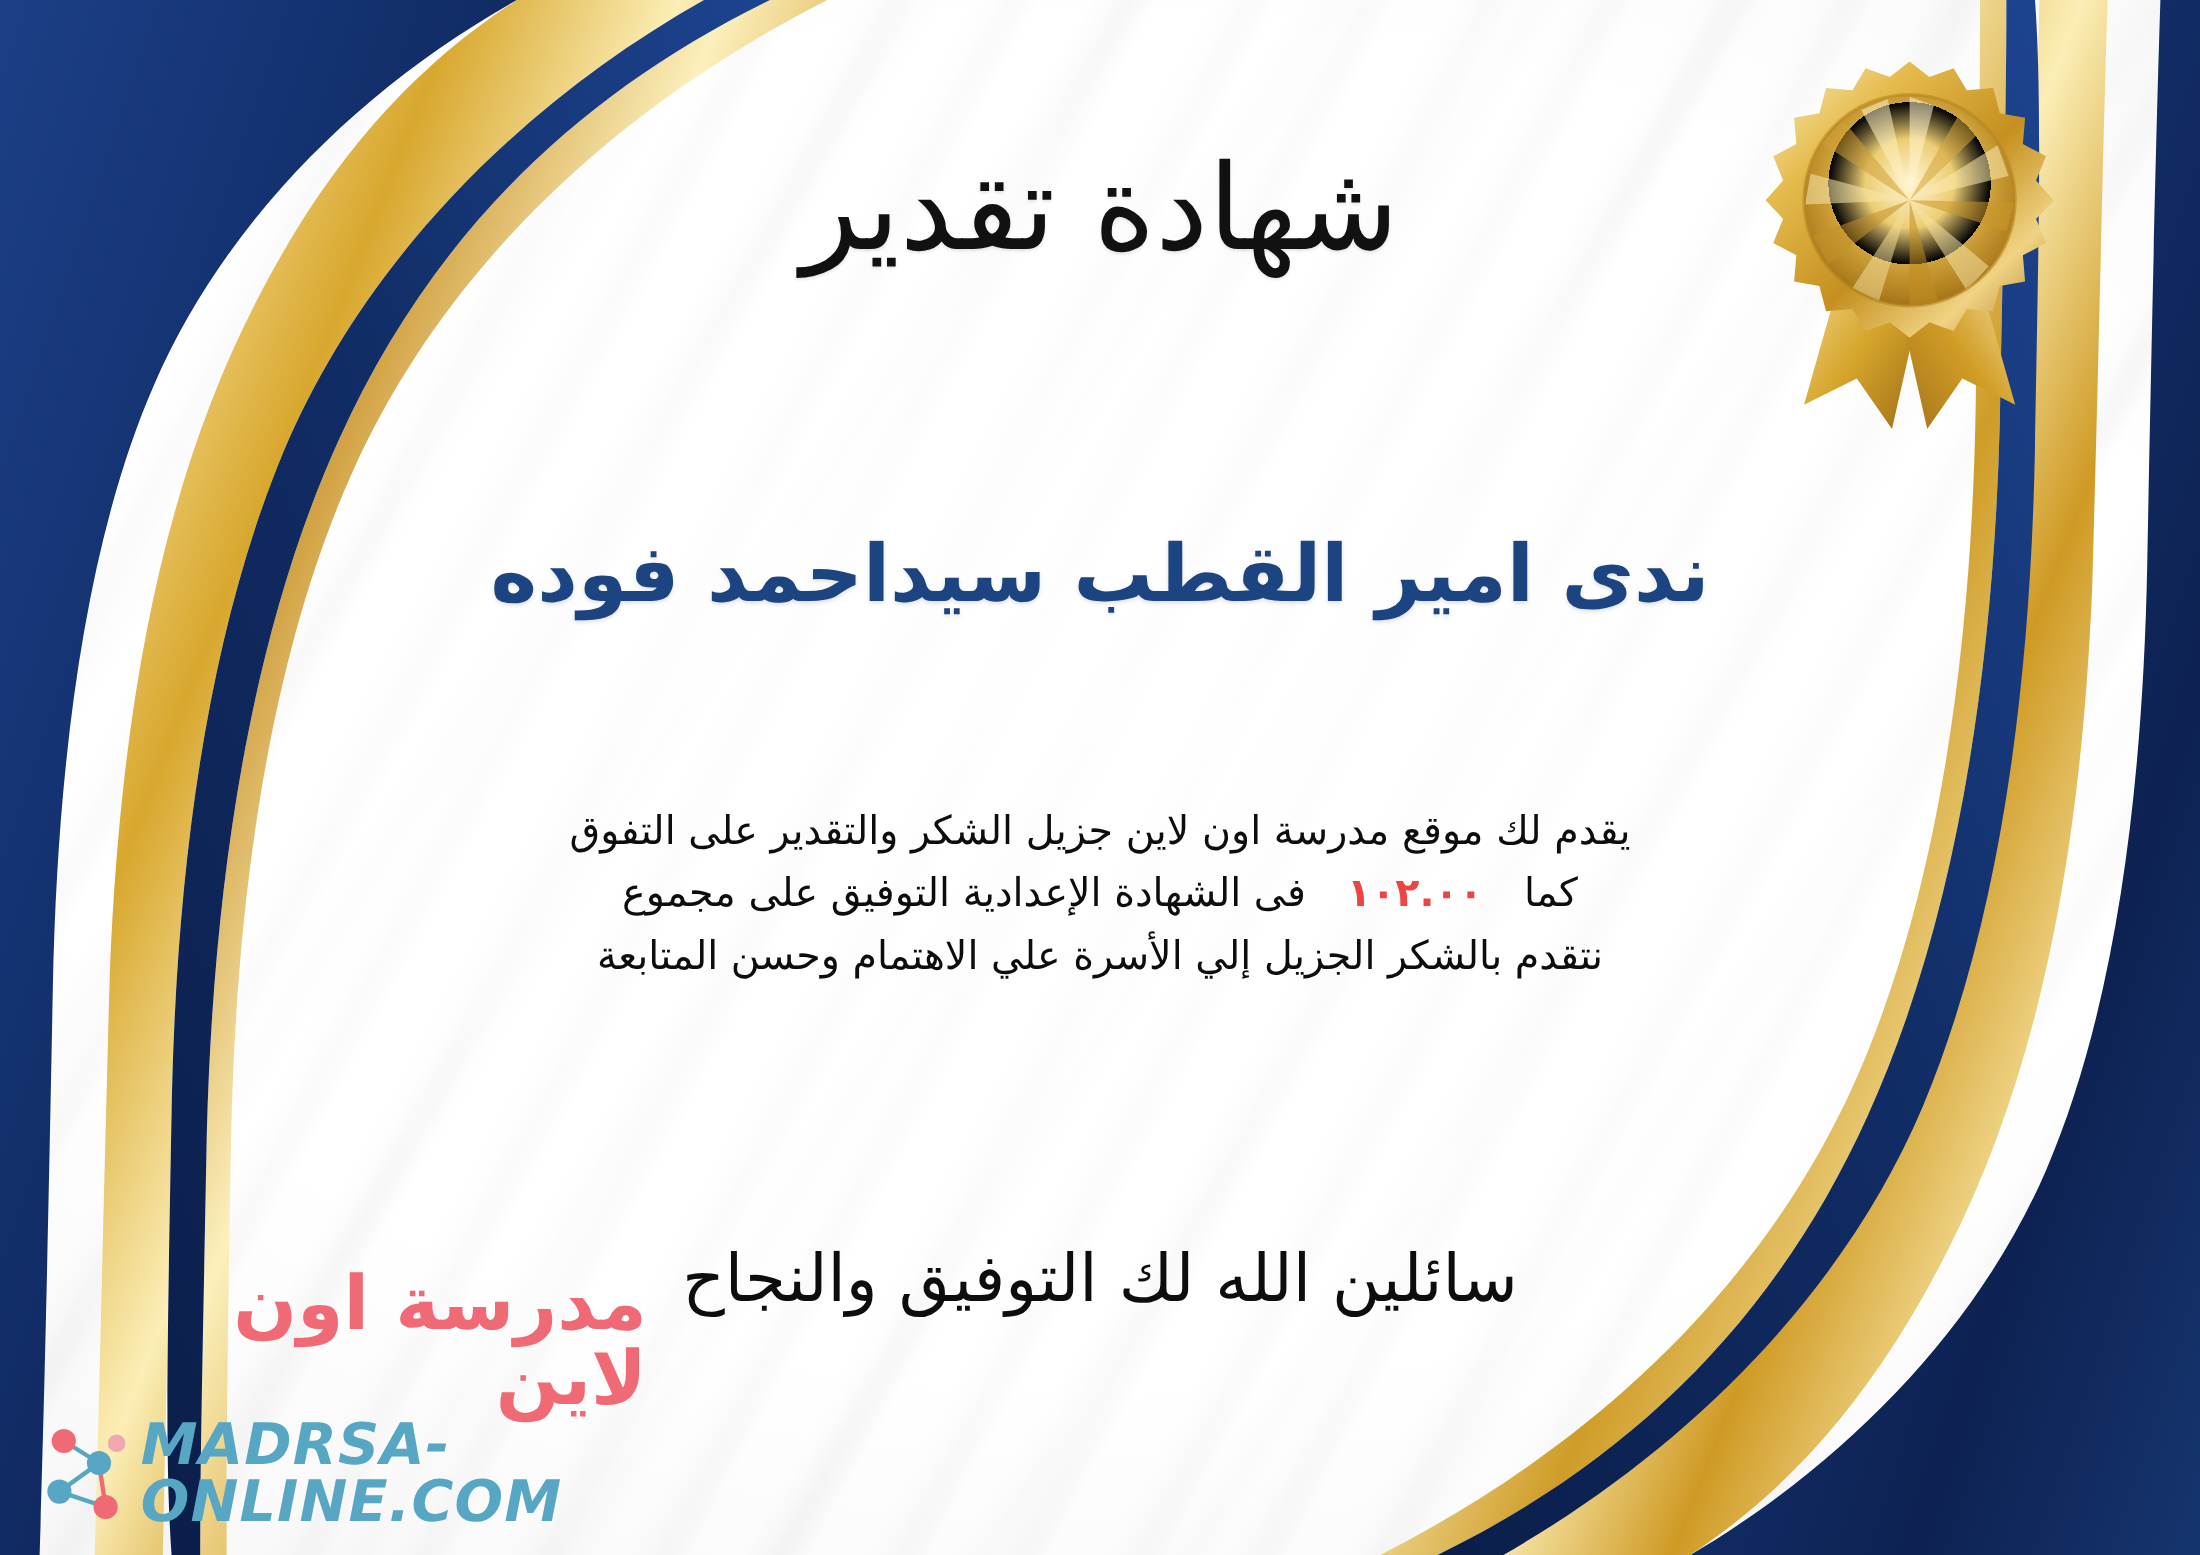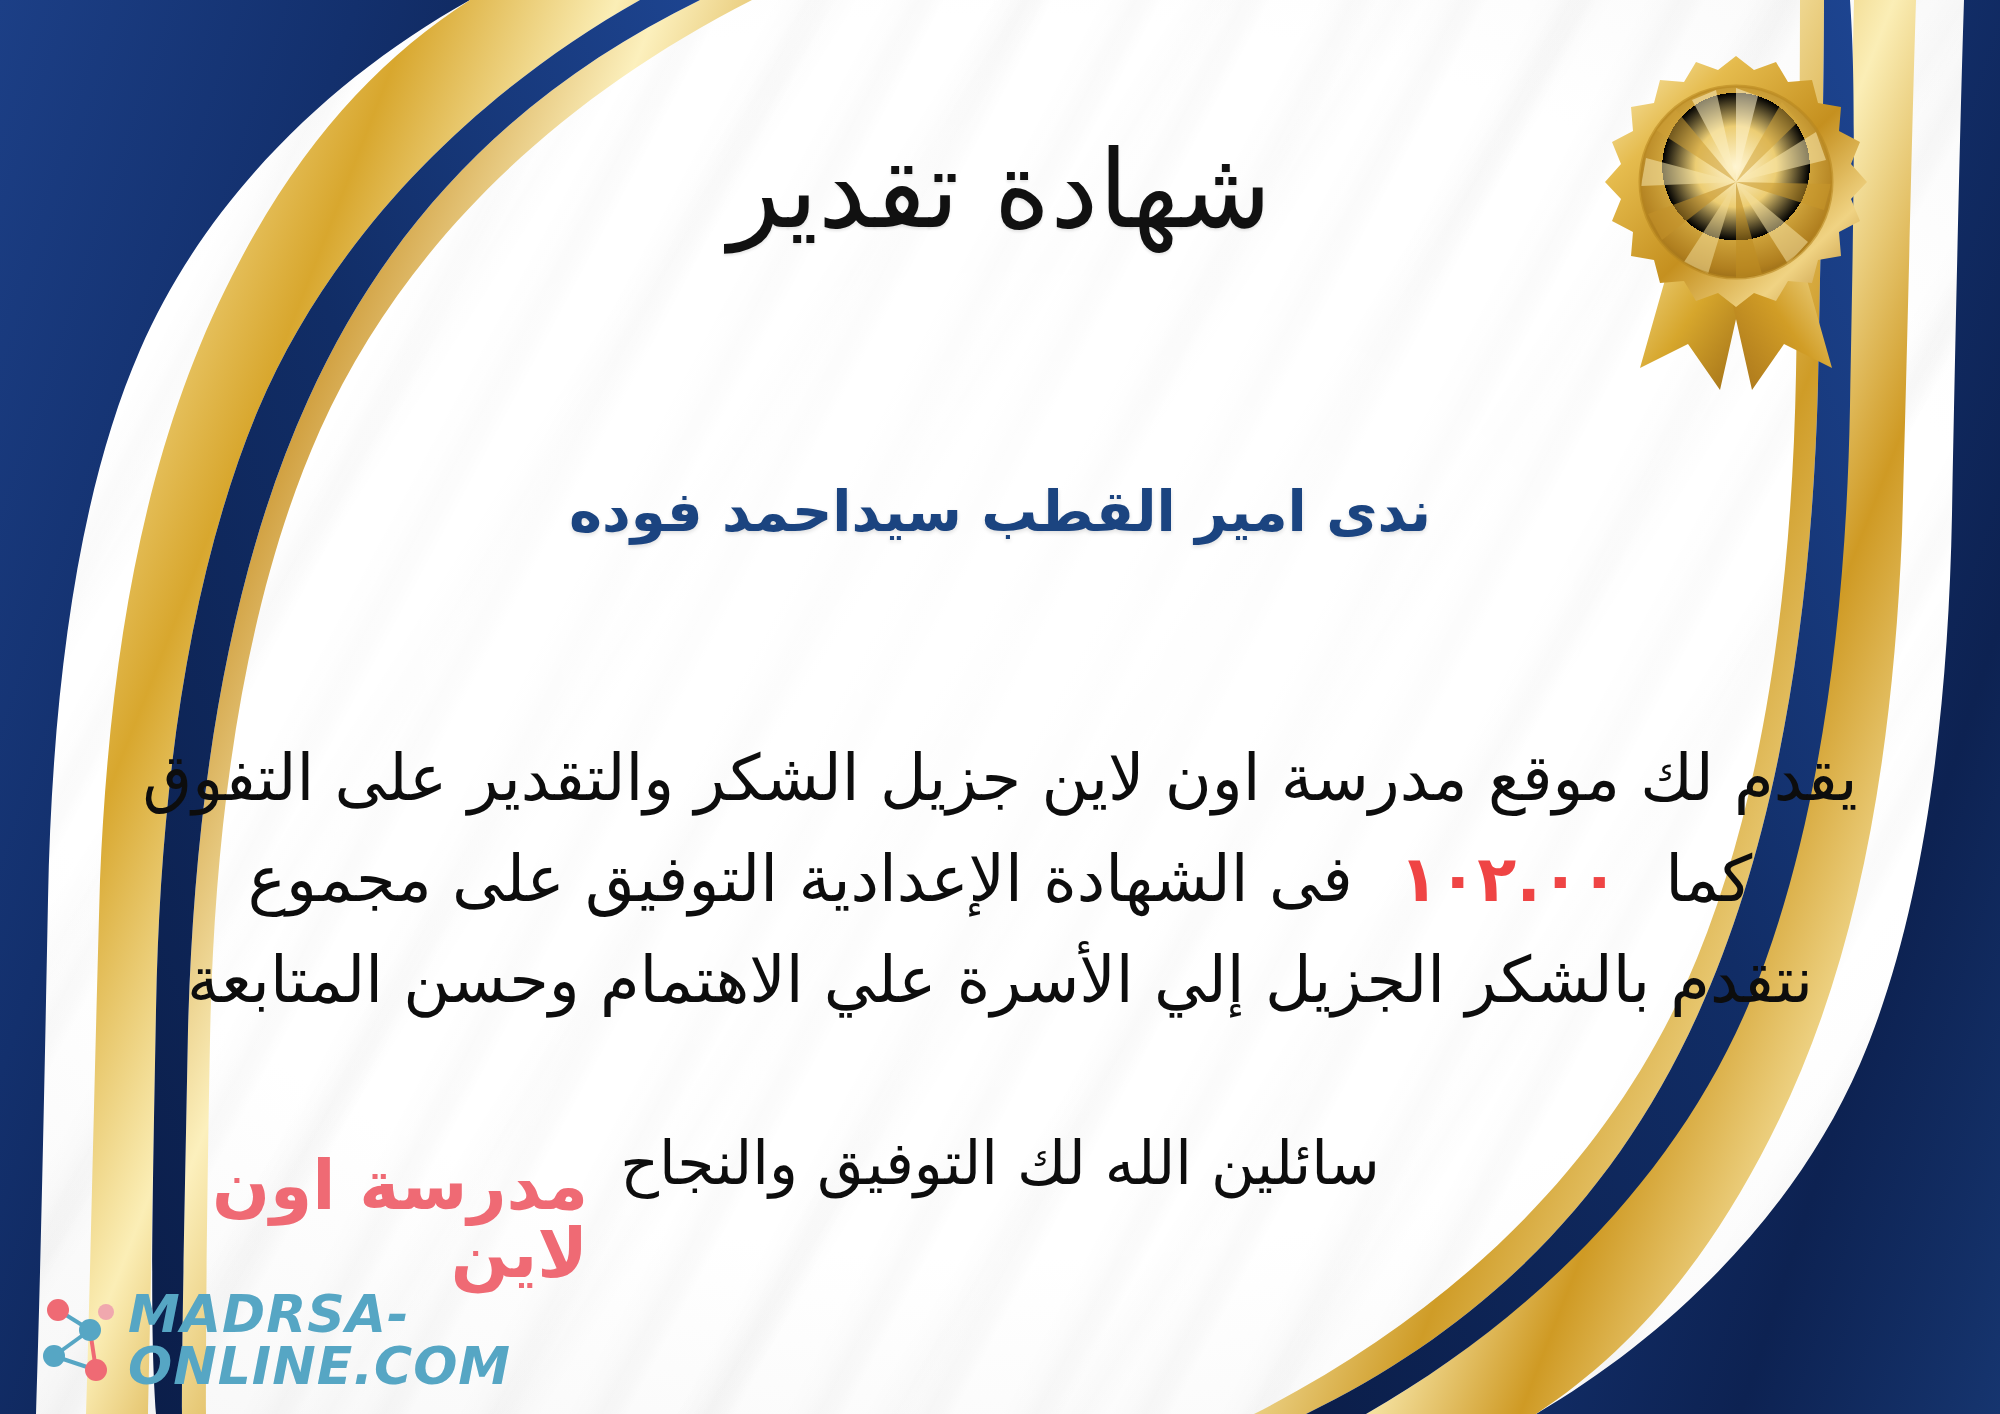--- a/index.html
+++ b/index.html
@@ -95,35 +95,35 @@
     font-family: "DejaVu Sans", "Liberation Sans", sans-serif;
     text-shadow: 0 2px 3px rgba(0,0,0,0.10);
   }
 
   .student-name {
     position: absolute;
     left: 0;
     right: 0;
     top: 478px;
     text-align: center;
-    font-size: 56px;
+    font-size: 72px;
     line-height: 1.2;
     font-weight: 700;
     color: #1b4480;
     text-shadow: 0 2px 4px rgba(0,0,0,0.13);
   }
 
   .body-block {
     position: absolute;
     left: 60px;
     right: 60px;
     top: 728px;
     text-align: center;
     color: #0d0d0d;
-    font-size: 64px;
+    font-size: 36px;
     line-height: 1.58;
   }
   .body-line {
     display: block;
     white-space: nowrap;
   }
   .body-line .grade {
     color: #ef4444;
     font-weight: 700;
     letter-spacing: 2px;

